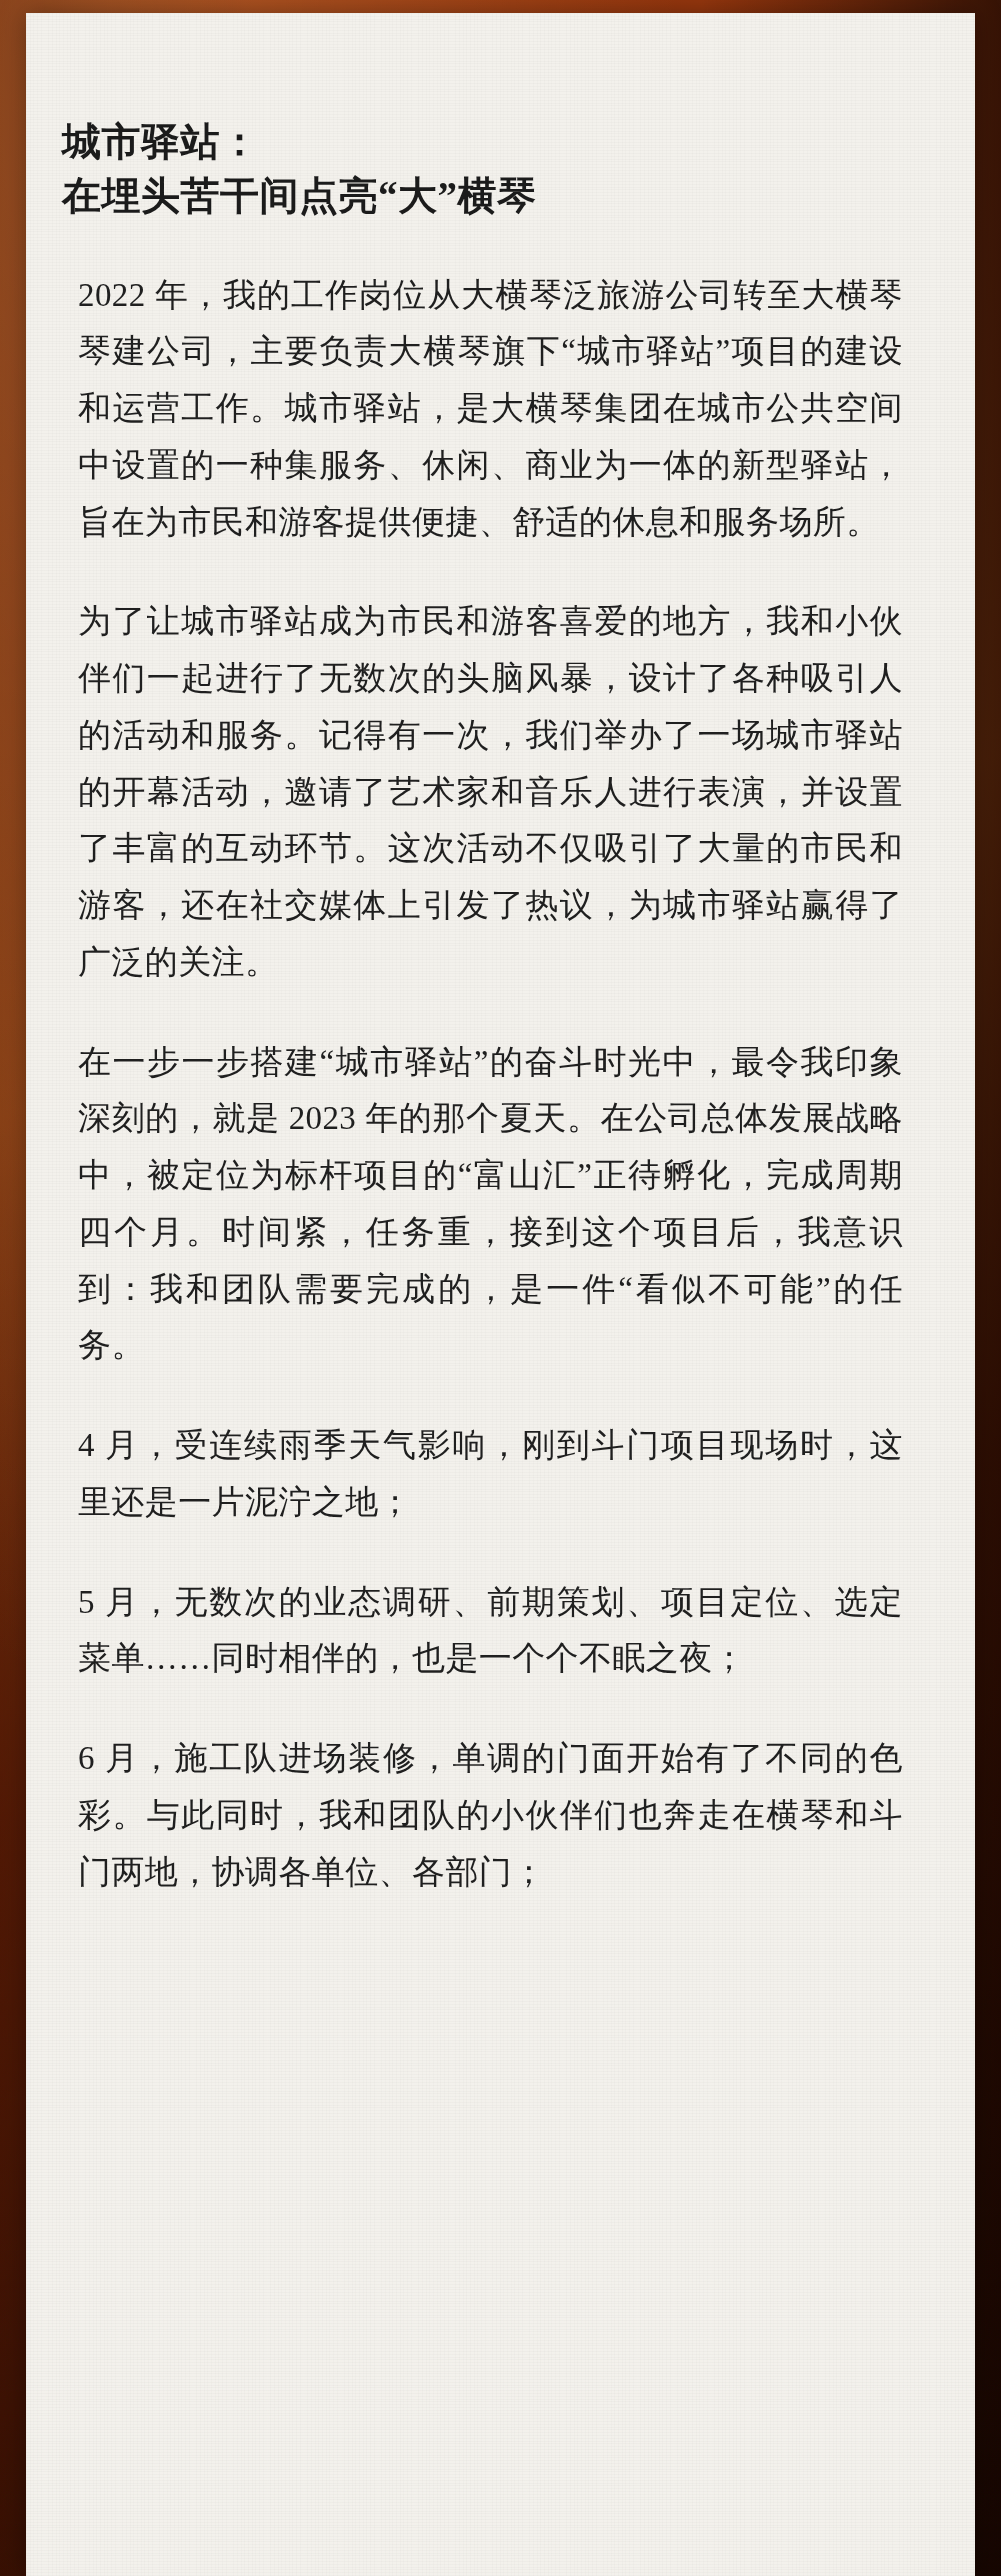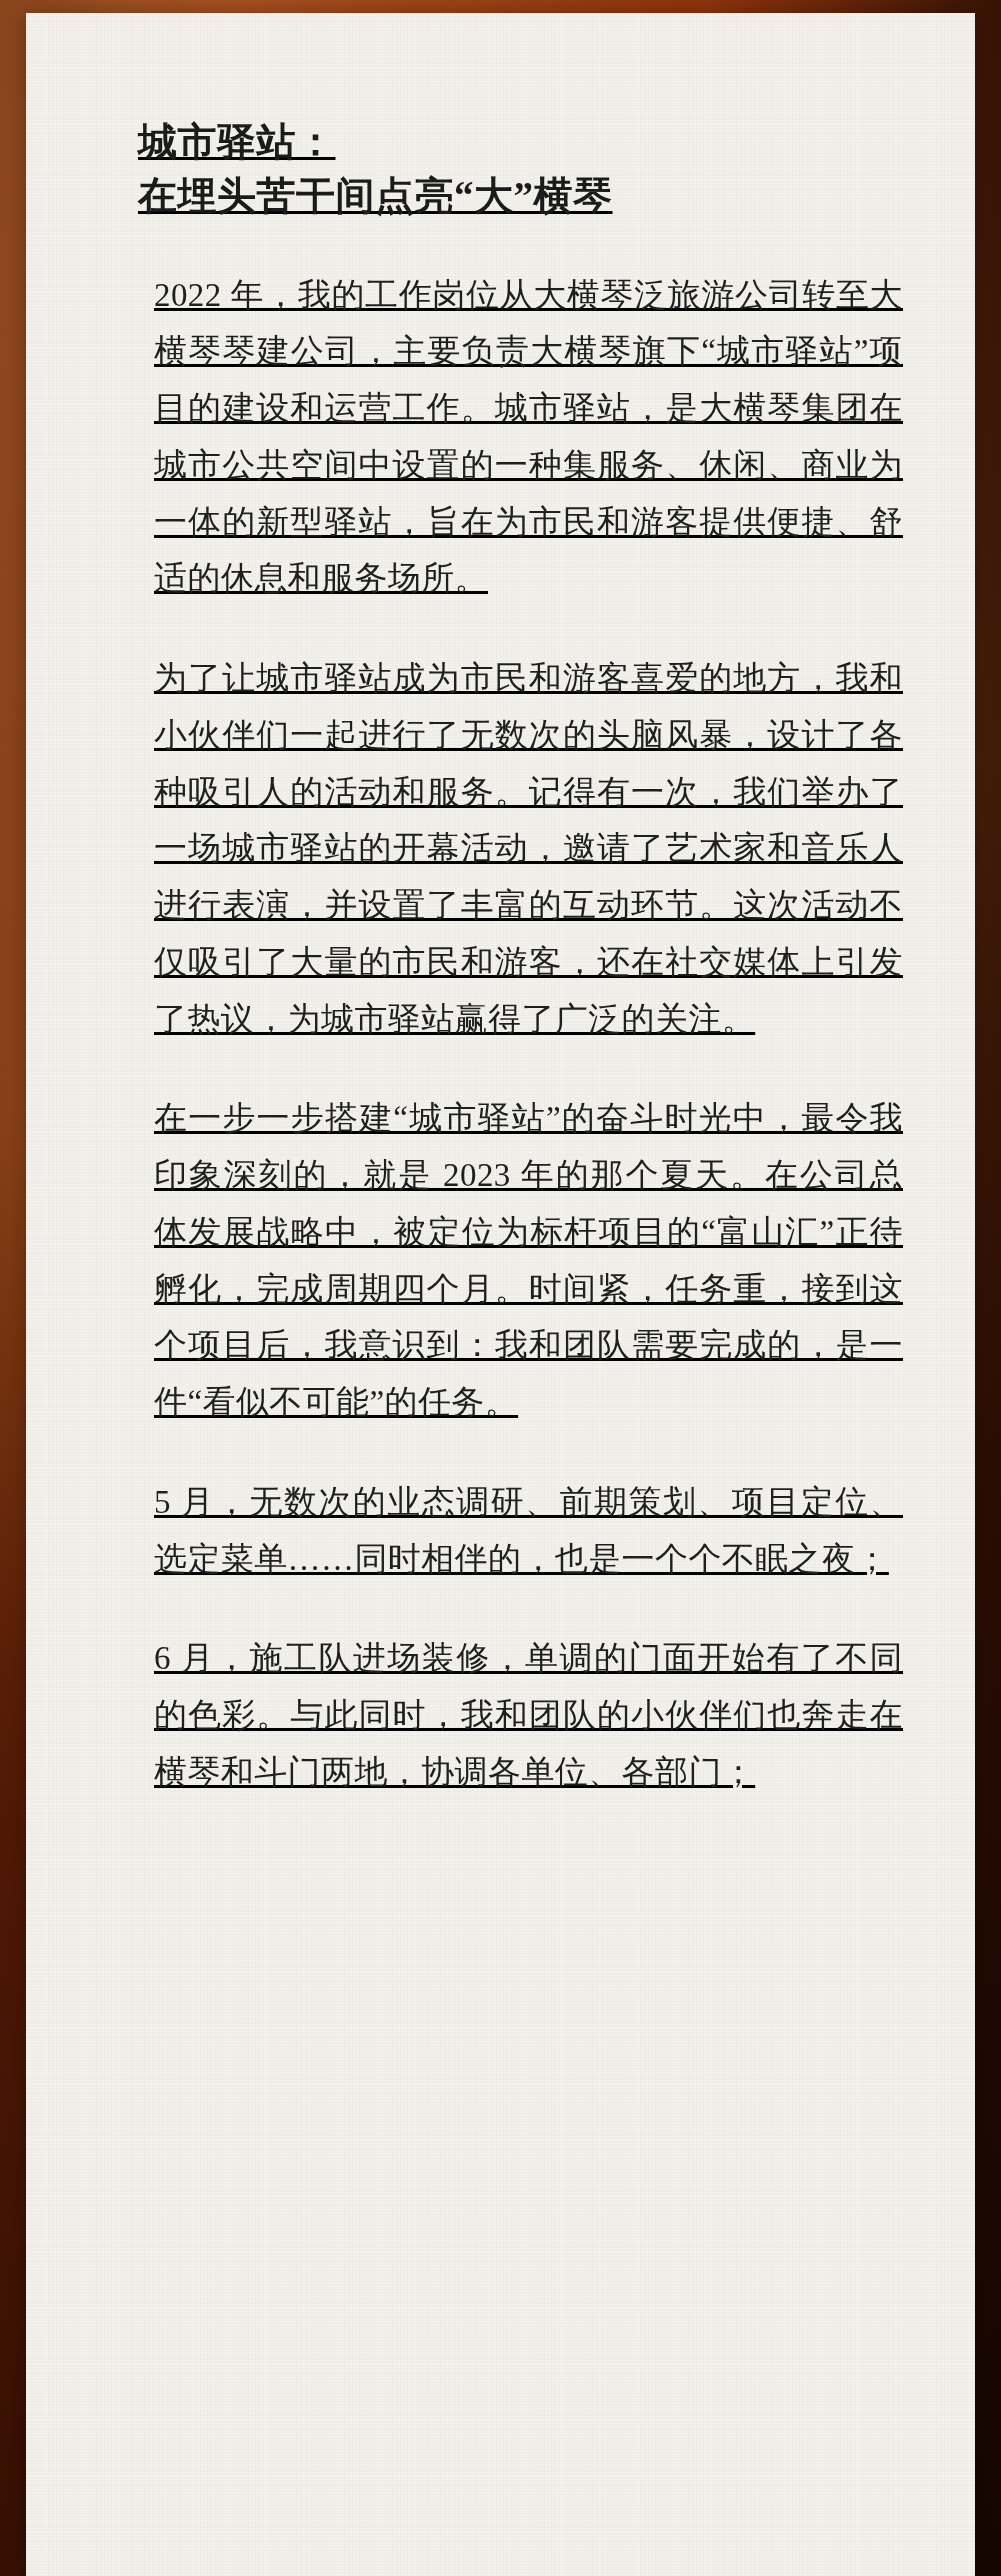--- a/index.html
+++ b/index.html
@@ -38,22 +38,21 @@
     content: "";
     position: absolute;
     inset: 0;
     background-image:
       repeating-linear-gradient(0deg, rgba(0,0,0,0.018) 0px, rgba(0,0,0,0.018) 0.9px, rgba(255,255,255,0) 0.9px, rgba(255,255,255,0) 2.8px),
       repeating-linear-gradient(90deg, rgba(0,0,0,0.015) 0px, rgba(0,0,0,0.015) 0.9px, rgba(255,255,255,0) 0.9px, rgba(255,255,255,0) 3.7px);
     pointer-events: none;
   }
   .content {
     position: relative;
-    padding: 102px 72px 0 112px;
-    text-decoration: underline;
+    padding: 102px 72px 0 36px;
   }
   .title {
     font-weight: bold;
     font-size: 39px;
     line-height: 1.38;
     color: #1b1b1b;
     letter-spacing: 0.5px;
     margin: 0 0 44px 0;
   }
   .title .line {
@@ -82,18 +81,19 @@
   <div class="content">
 
     <h1 class="title">
       <span class="line">城市驿站：</span>
       <span class="line">在埋头苦干间点亮“大”横琴</span>
     </h1>
 
     <p class="para">2022 年，我的工作岗位从大横琴泛旅游公司转至大横琴琴建公司，主要负责大横琴旗下“城市驿站”项目的建设和运营工作。城市驿站，是大横琴集团在城市公共空间中设置的一种集服务、休闲、商业为一体的新型驿站，旨在为市民和游客提供便捷、舒适的休息和服务场所。</p>
     <p class="para">为了让城市驿站成为市民和游客喜爱的地方，我和小伙伴们一起进行了无数次的头脑风暴，设计了各种吸引人的活动和服务。记得有一次，我们举办了一场城市驿站的开幕活动，邀请了艺术家和音乐人进行表演，并设置了丰富的互动环节。这次活动不仅吸引了大量的市民和游客，还在社交媒体上引发了热议，为城市驿站赢得了广泛的关注。</p>
     <p class="para">在一步一步搭建“城市驿站”的奋斗时光中，最令我印象深刻的，就是 2023 年的那个夏天。在公司总体发展战略中，被定位为标杆项目的“富山汇”正待孵化，完成周期四个月。时间紧，任务重，接到这个项目后，我意识到：我和团队需要完成的，是一件“看似不可能”的任务。</p>
+    <p class="para">4 月，受连续雨季天气影响，刚到斗门项目现场时，这里还是一片泥泞之地；</p>
     <p class="para">5 月，无数次的业态调研、前期策划、项目定位、选定菜单……同时相伴的，也是一个个不眠之夜；</p>
     <p class="para">6 月，施工队进场装修，单调的门面开始有了不同的色彩。与此同时，我和团队的小伙伴们也奔走在横琴和斗门两地，协调各单位、各部门；</p>
 
   </div>
 </div>
 
 
 </body></html>

